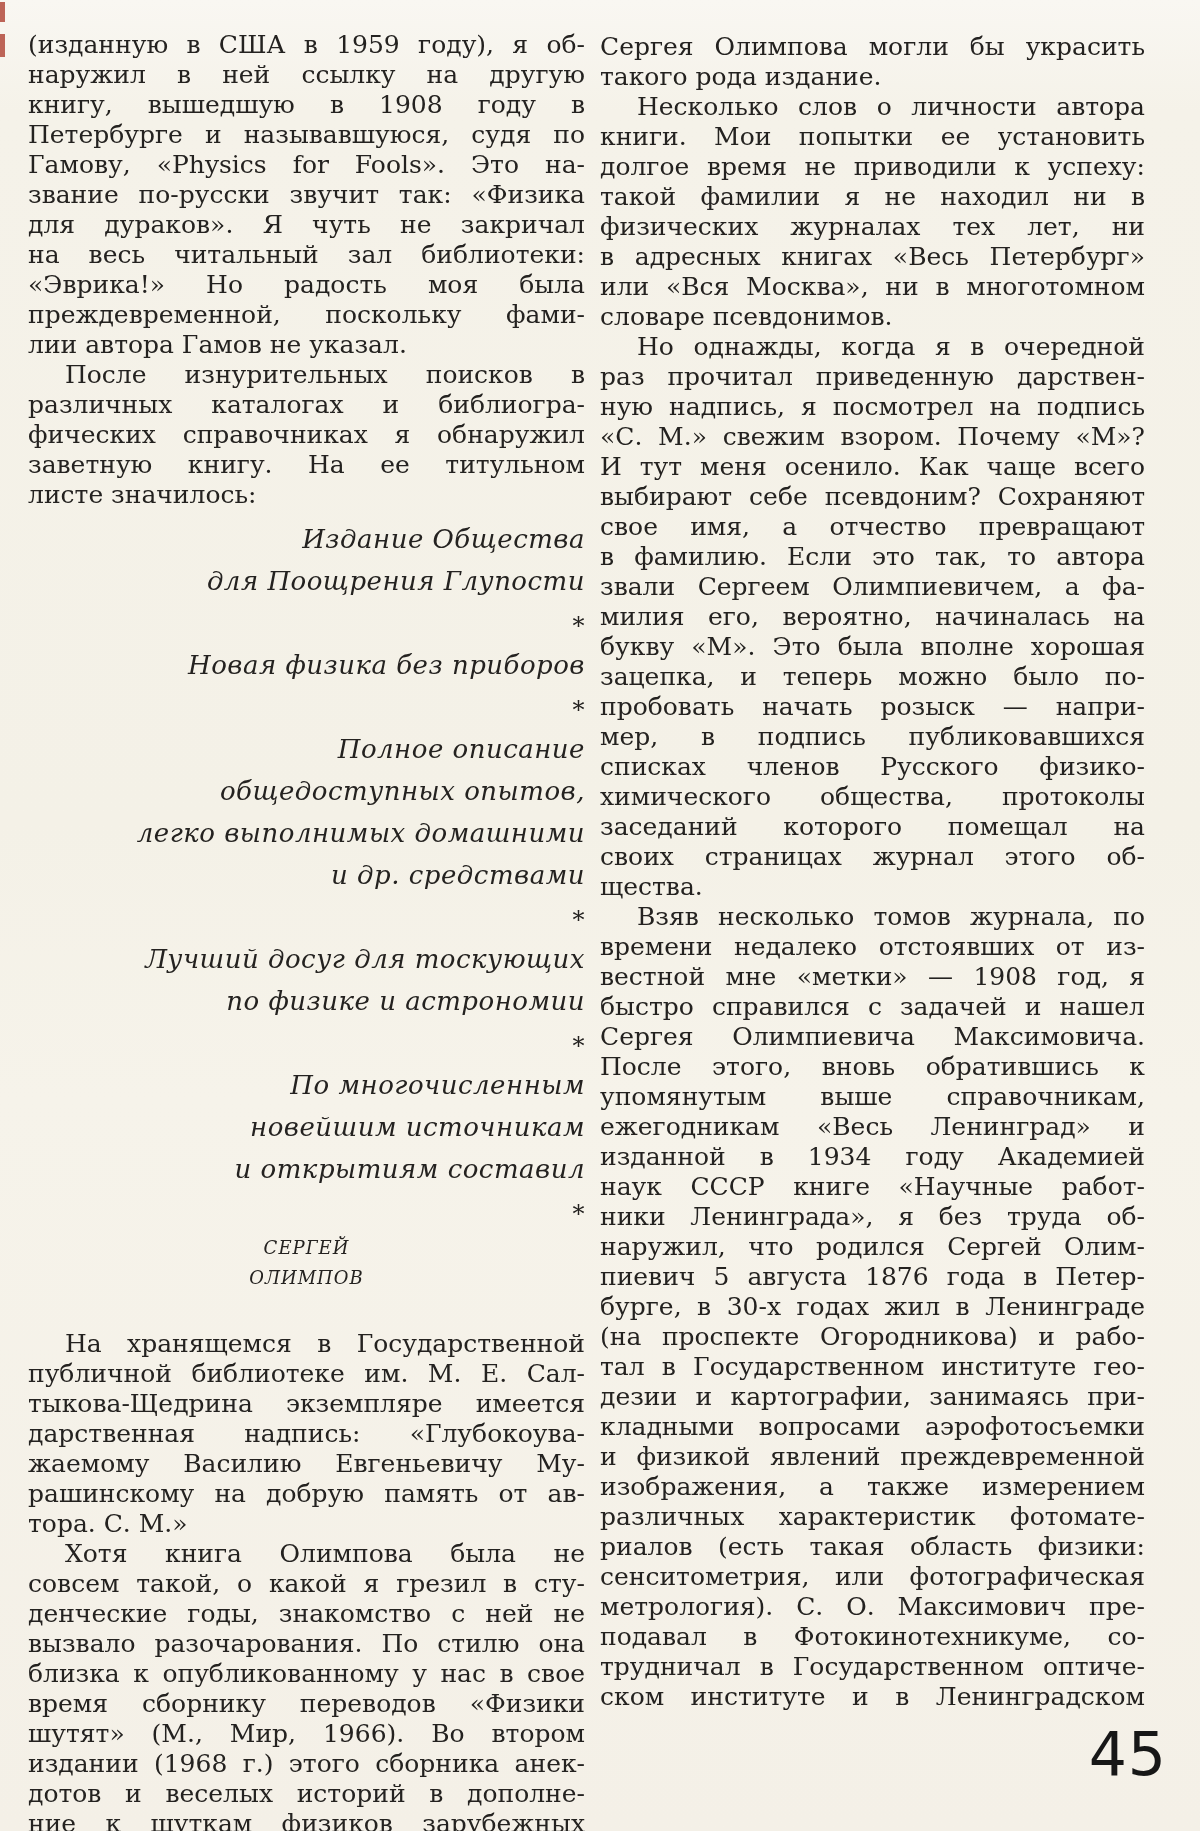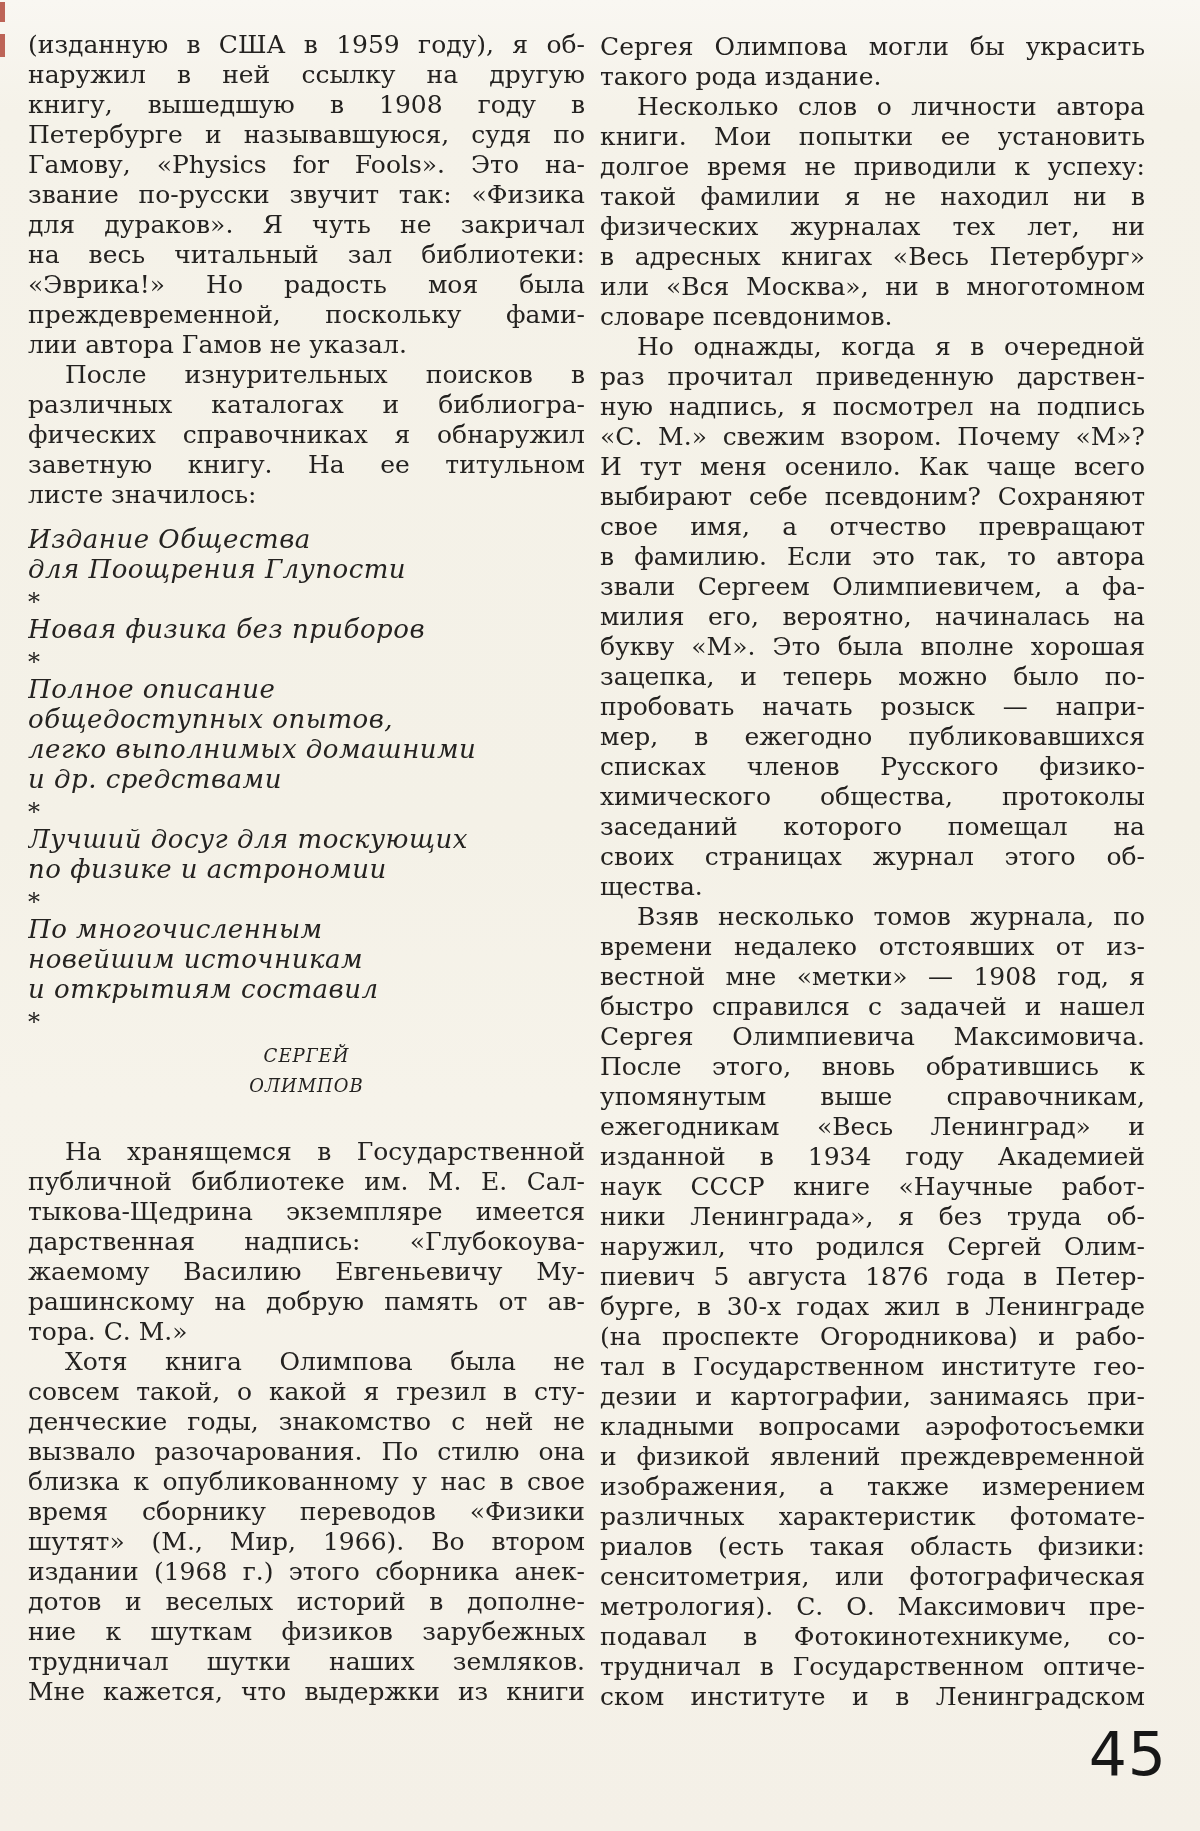--- a/index.html
+++ b/index.html
@@ -25,22 +25,22 @@
     overflow:hidden;
     color:#242220;
   }
   .jline{text-align:justify;text-align-last:justify;}
   .endline{text-align:left;text-align-last:left;}
   .indent{text-indent:37px;}
 
   .cblock{margin-top:14px;}
   .cline{
     font-size:26px;line-height:30px;height:30px;
-    text-align:left;font-style:italic;
-    letter-spacing:0.5px;overflow:hidden;
+    text-align:right;font-style:italic;
+    letter-spacing:0.5px;overflow:hidden;margin-top:12px;
   }
   .star{font-style:normal;font-size:24px;transform:translateY(3px);}
   .ablock{margin-top:7px;}
   .aline{
     font-size:18px;line-height:30px;height:30px;
     text-align:center;font-style:italic;letter-spacing:1px;
     overflow:hidden;
   }
   .ablock + .para{margin-top:36px;}
 
@@ -153,21 +153,21 @@
         <div class="pline jline">«С. М.» свежим взором. Почему «М»?</div>
         <div class="pline jline">И тут меня осенило. Как чаще всего</div>
         <div class="pline jline">выбирают себе псевдоним? Сохраняют</div>
         <div class="pline jline">свое имя, а отчество превращают</div>
         <div class="pline jline">в фамилию. Если это так, то автора</div>
         <div class="pline jline">звали Сергеем Олимпиевичем, а фа-</div>
         <div class="pline jline">милия его, вероятно, начиналась на</div>
         <div class="pline jline">букву «М». Это была вполне хорошая</div>
         <div class="pline jline">зацепка, и теперь можно было по-</div>
         <div class="pline jline">пробовать начать розыск — напри-</div>
-        <div class="pline jline">мер, в ежегодно публиковавшихся</div>
+        <div class="pline jline">мер, в подпись публиковавшихся</div>
         <div class="pline jline">списках членов Русского физико-</div>
         <div class="pline jline">химического общества, протоколы</div>
         <div class="pline jline">заседаний которого помещал на</div>
         <div class="pline jline">своих страницах журнал этого об-</div>
         <div class="pline endline">щества.</div>
       </div>
       <div class="para">
         <div class="pline jline indent">Взяв несколько томов журнала, по</div>
         <div class="pline jline">времени недалеко отстоявших от из-</div>
         <div class="pline jline">вестной мне «метки» — 1908 год, я</div>

